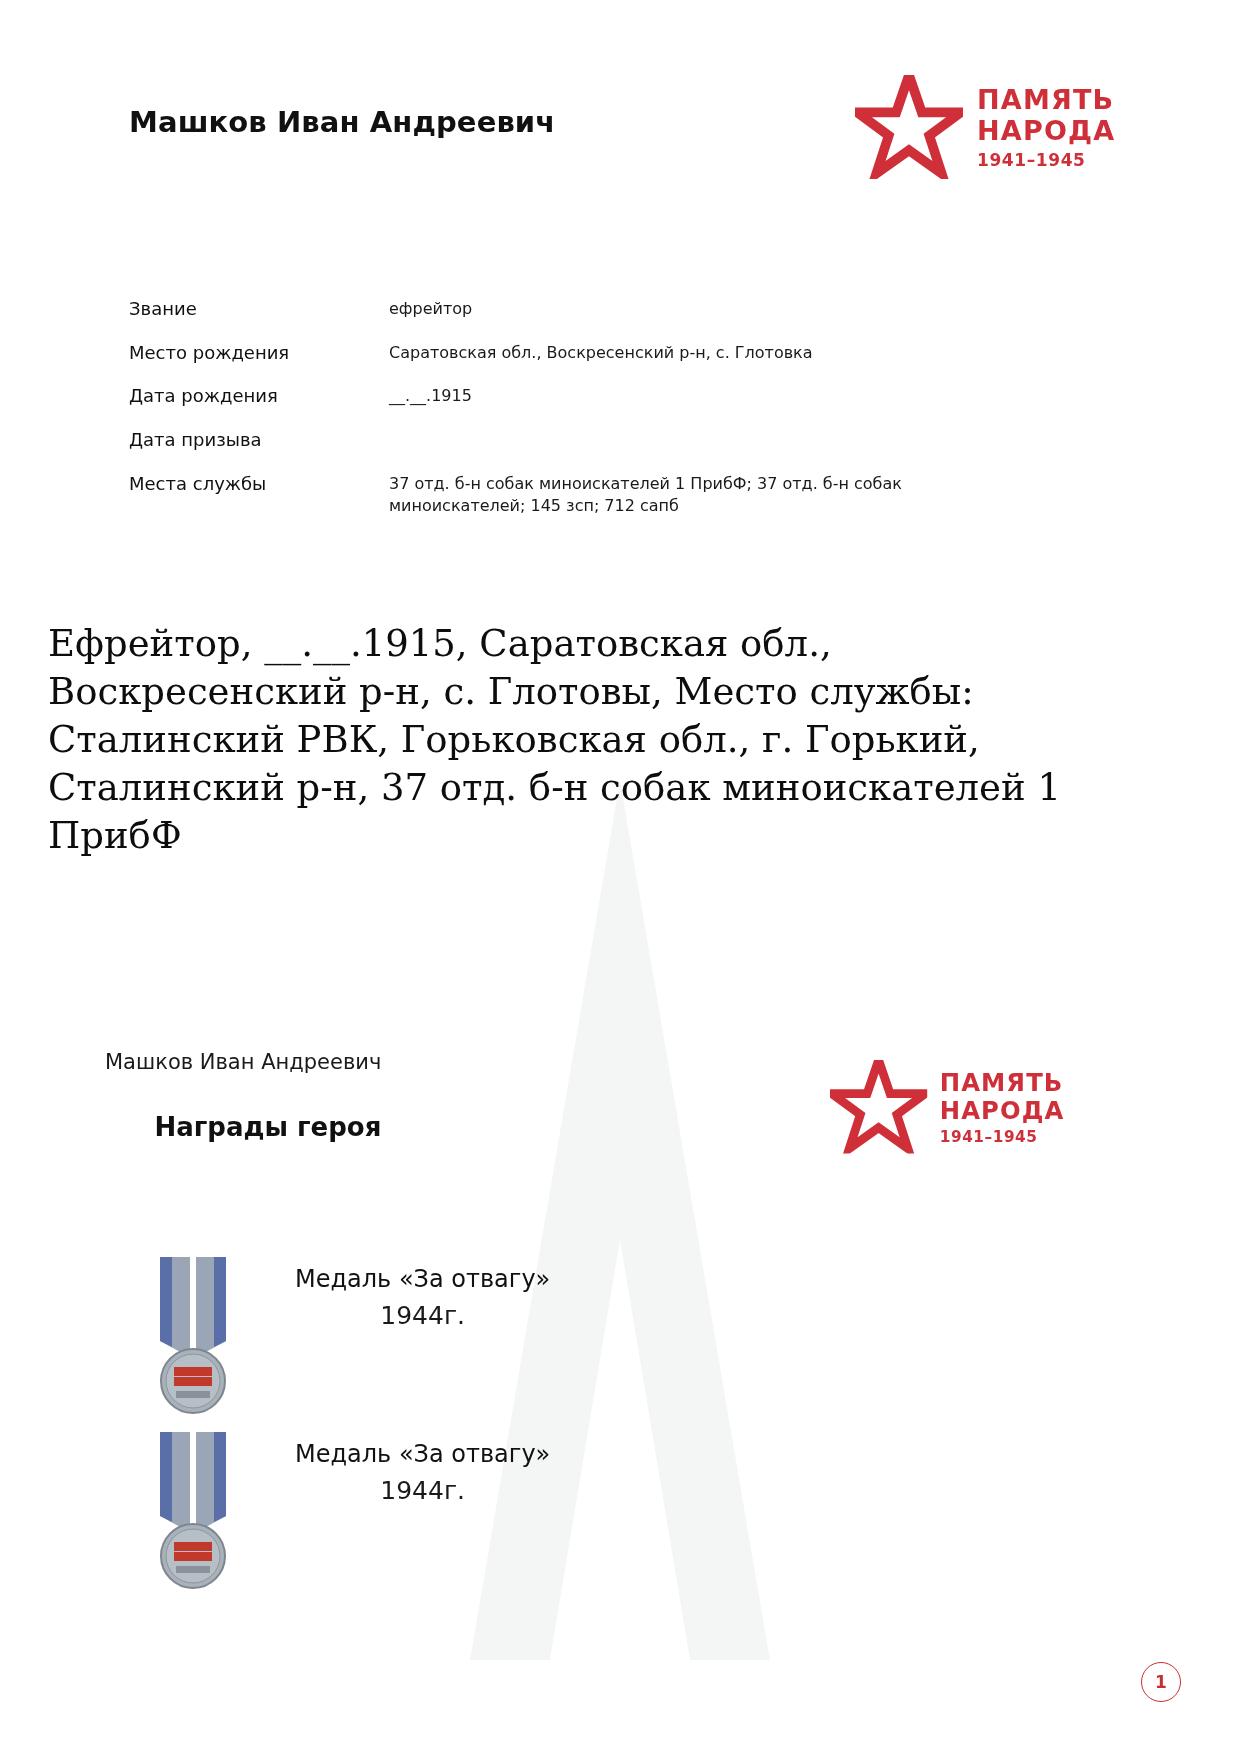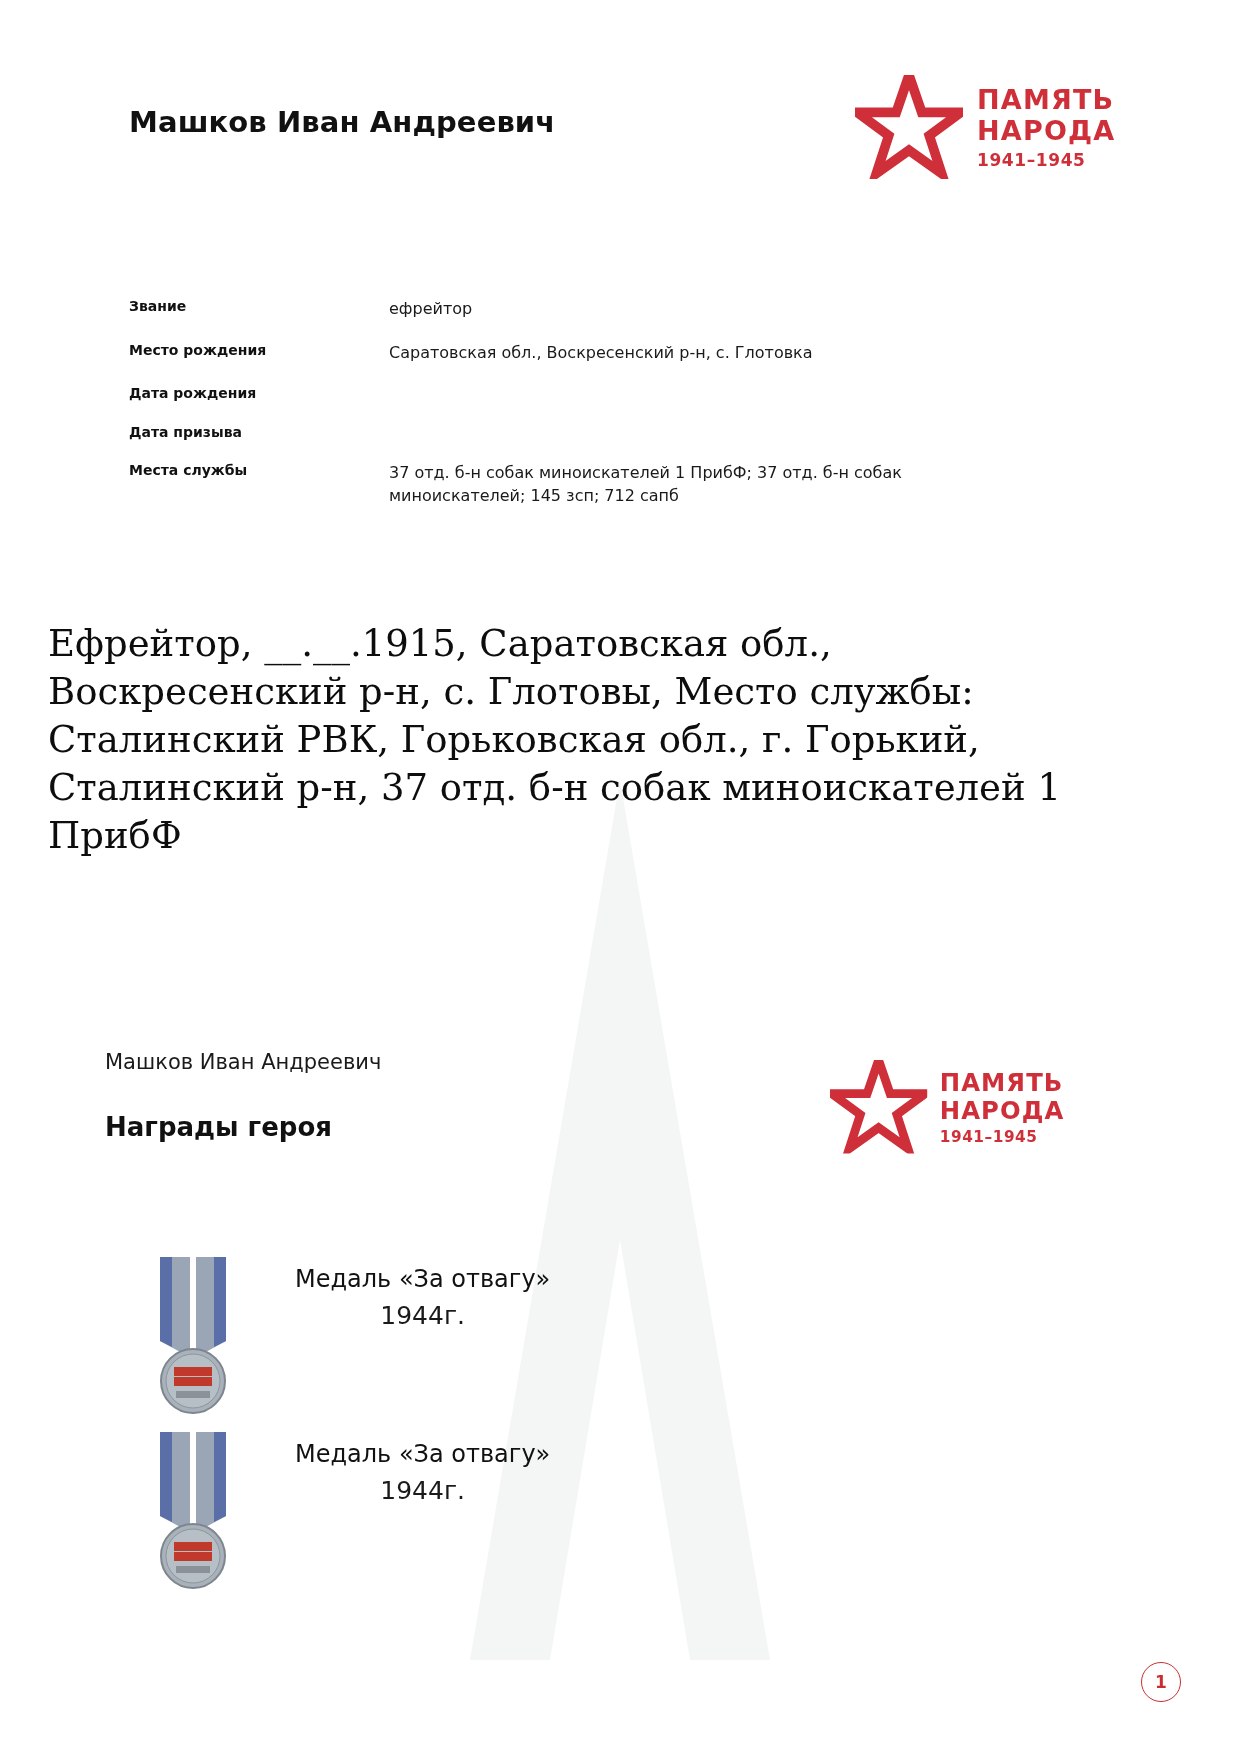--- a/index.html
+++ b/index.html
@@ -106,22 +106,22 @@
     width: 980px;
   }
   .info-row {
     display: flex;
     align-items: flex-start;
     margin-bottom: 21px;
   }
   .info-label {
     width: 260px;
     flex: none;
-    font-size: 14px;
-    font-weight: bold;
+    font-size: 18px;
+    font-weight: normal;
     color: #111111;
     line-height: 1.25;
   }
   .info-value {
     flex: 1;
     font-size: 16px;
     font-weight: normal;
     color: #1a1a1a;
     line-height: 1.42;
     max-width: 640px;
@@ -149,20 +149,21 @@
     font-size: 21px;
     color: #1a1a1a;
     white-space: nowrap;
   }
   .awards-title {
     margin-top: 38px;
     font-size: 26px;
     font-weight: bold;
     color: #111111;
     white-space: nowrap;
+    text-align: right;
   }
 
   .awards-list {
     position: absolute;
     left: 150px;
     top: 1255px;
     width: 900px;
     text-align: center;
   }
   .award-item {
@@ -242,20 +243,21 @@
       <div class="info-value">ефрейтор</div>
     </div>
 
     <div class="info-row">
       <div class="info-label">Место рождения</div>
       <div class="info-value">Саратовская обл., Воскресенский р-н, с. Глотовка</div>
     </div>
 
     <div class="info-row">
       <div class="info-label">Дата рождения</div>
+      <div class="info-value">__.__.1915</div>
     </div>
 
     <div class="info-row">
       <div class="info-label">Дата призыва</div>
     </div>
 
     <div class="info-row">
       <div class="info-label">Места службы</div>
       <div class="info-value">37 отд. б-н собак миноискателей 1 ПрибФ; 37 отд. б-н собак миноискателей; 145 зсп; 712 сапб</div>
     </div>

